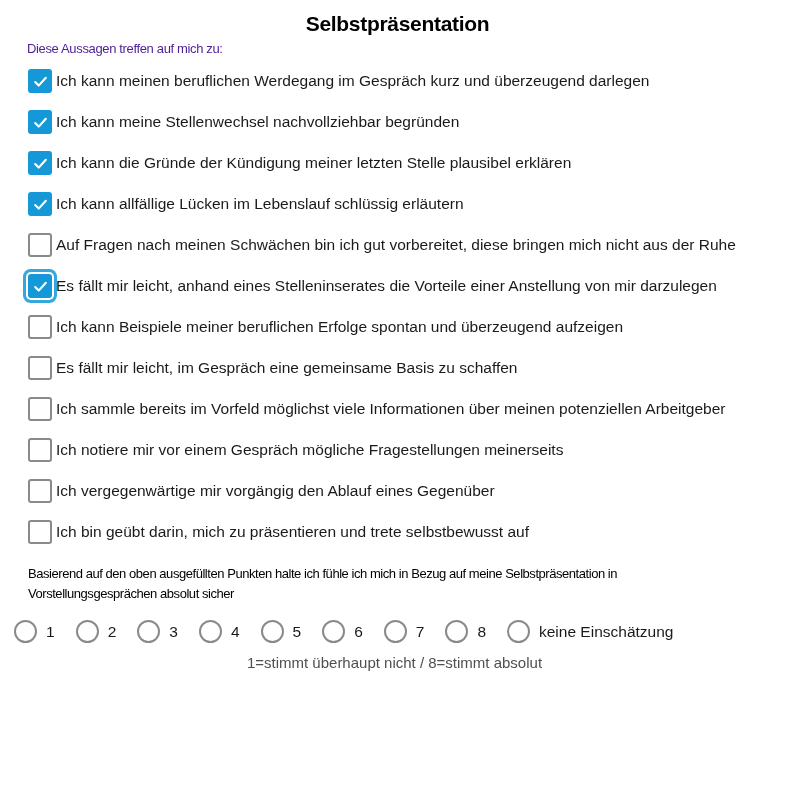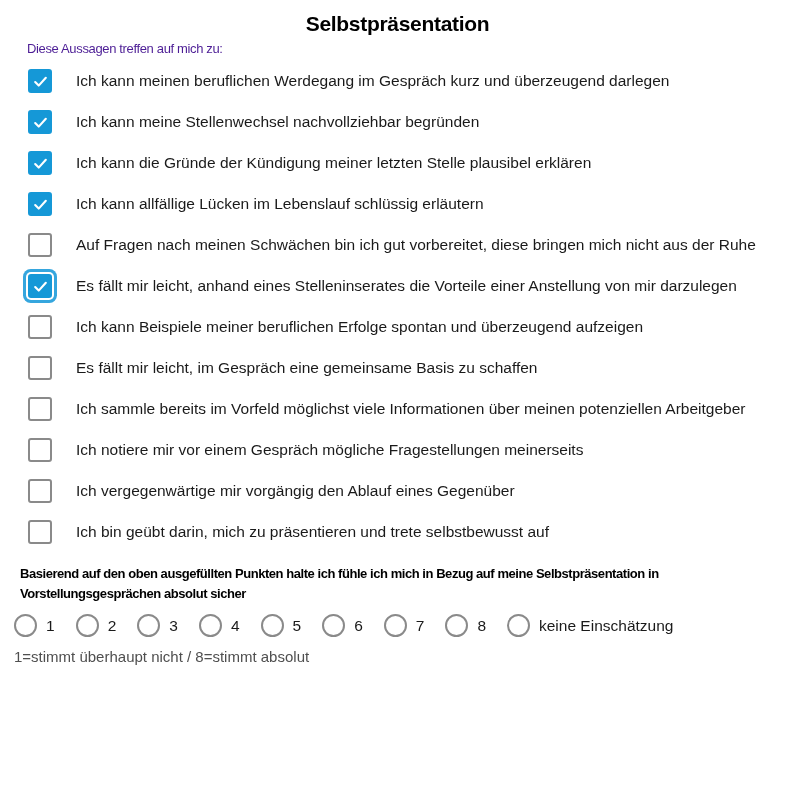--- a/index.html
+++ b/index.html
@@ -23,54 +23,55 @@
   }
   .subtitle{
     font-size:13px;font-weight:400;letter-spacing:-0.35px;
     margin:0 0 0 15px;color:#4c1d95;
   }
 
   .checklist{
     margin:13px 0 0 16px;
     display:flex;flex-direction:column;gap:17px;
   }
-  .row{display:flex;align-items:flex-start;gap:24px;}
+  .row{display:flex;align-items:flex-start;gap:4px;}
   .cb{
     width:24px;height:24px;flex:0 0 24px;
     border:2px solid var(--cb-border);border-radius:3px;
     background:#fff;display:flex;align-items:center;justify-content:center;
     cursor:pointer;
   }
   .cb.checked{background:var(--accent);border-color:var(--accent);}
   .cb.focused{box-shadow:0 0 0 2px #fff,0 0 0 5px var(--focus-ring);}
   .cb .tick{display:none;width:17px;height:17px;}
   .cb.checked .tick{display:block;}
   .lbl{
     font-size:15.5px;line-height:21px;max-width:706px;
     padding-top:1px;color:#1a1a1a;
   }
 
   .rating{margin-top:20px;}
   .question{
-    font-size:13px;font-weight:700;letter-spacing:-0.45px;line-height:20px;
-    max-width:700px;margin:8px;color:#000;
+    font-size:13px;font-weight:400;letter-spacing:-0.45px;line-height:20px;
+    max-width:700px;margin:16px;color:#000;
   }
   .options{
     display:flex;align-items:center;gap:21px;
     margin:10px 0 0 2px;
   }
   .opt{display:flex;align-items:center;gap:9px;cursor:pointer;}
   .radio{
     width:23px;height:23px;flex:0 0 23px;border-radius:50%;
     border:2px solid var(--cb-border);background:#fff;cursor:pointer;
   }
   .opt-label{font-size:15.5px;color:#1a1a1a;white-space:nowrap;}
   .legend{
     font-size:15px;color:var(--muted);
     margin:11px 0 0 2px;
+    text-align:center;
   }
 </style>
 </head>
 <body>
 
 <main>
   <h1 class="title">Selbstpräsentation</h1>
   <p class="subtitle">Diese Aussagen treffen auf mich zu:</p>
 
   <div class="checklist">

